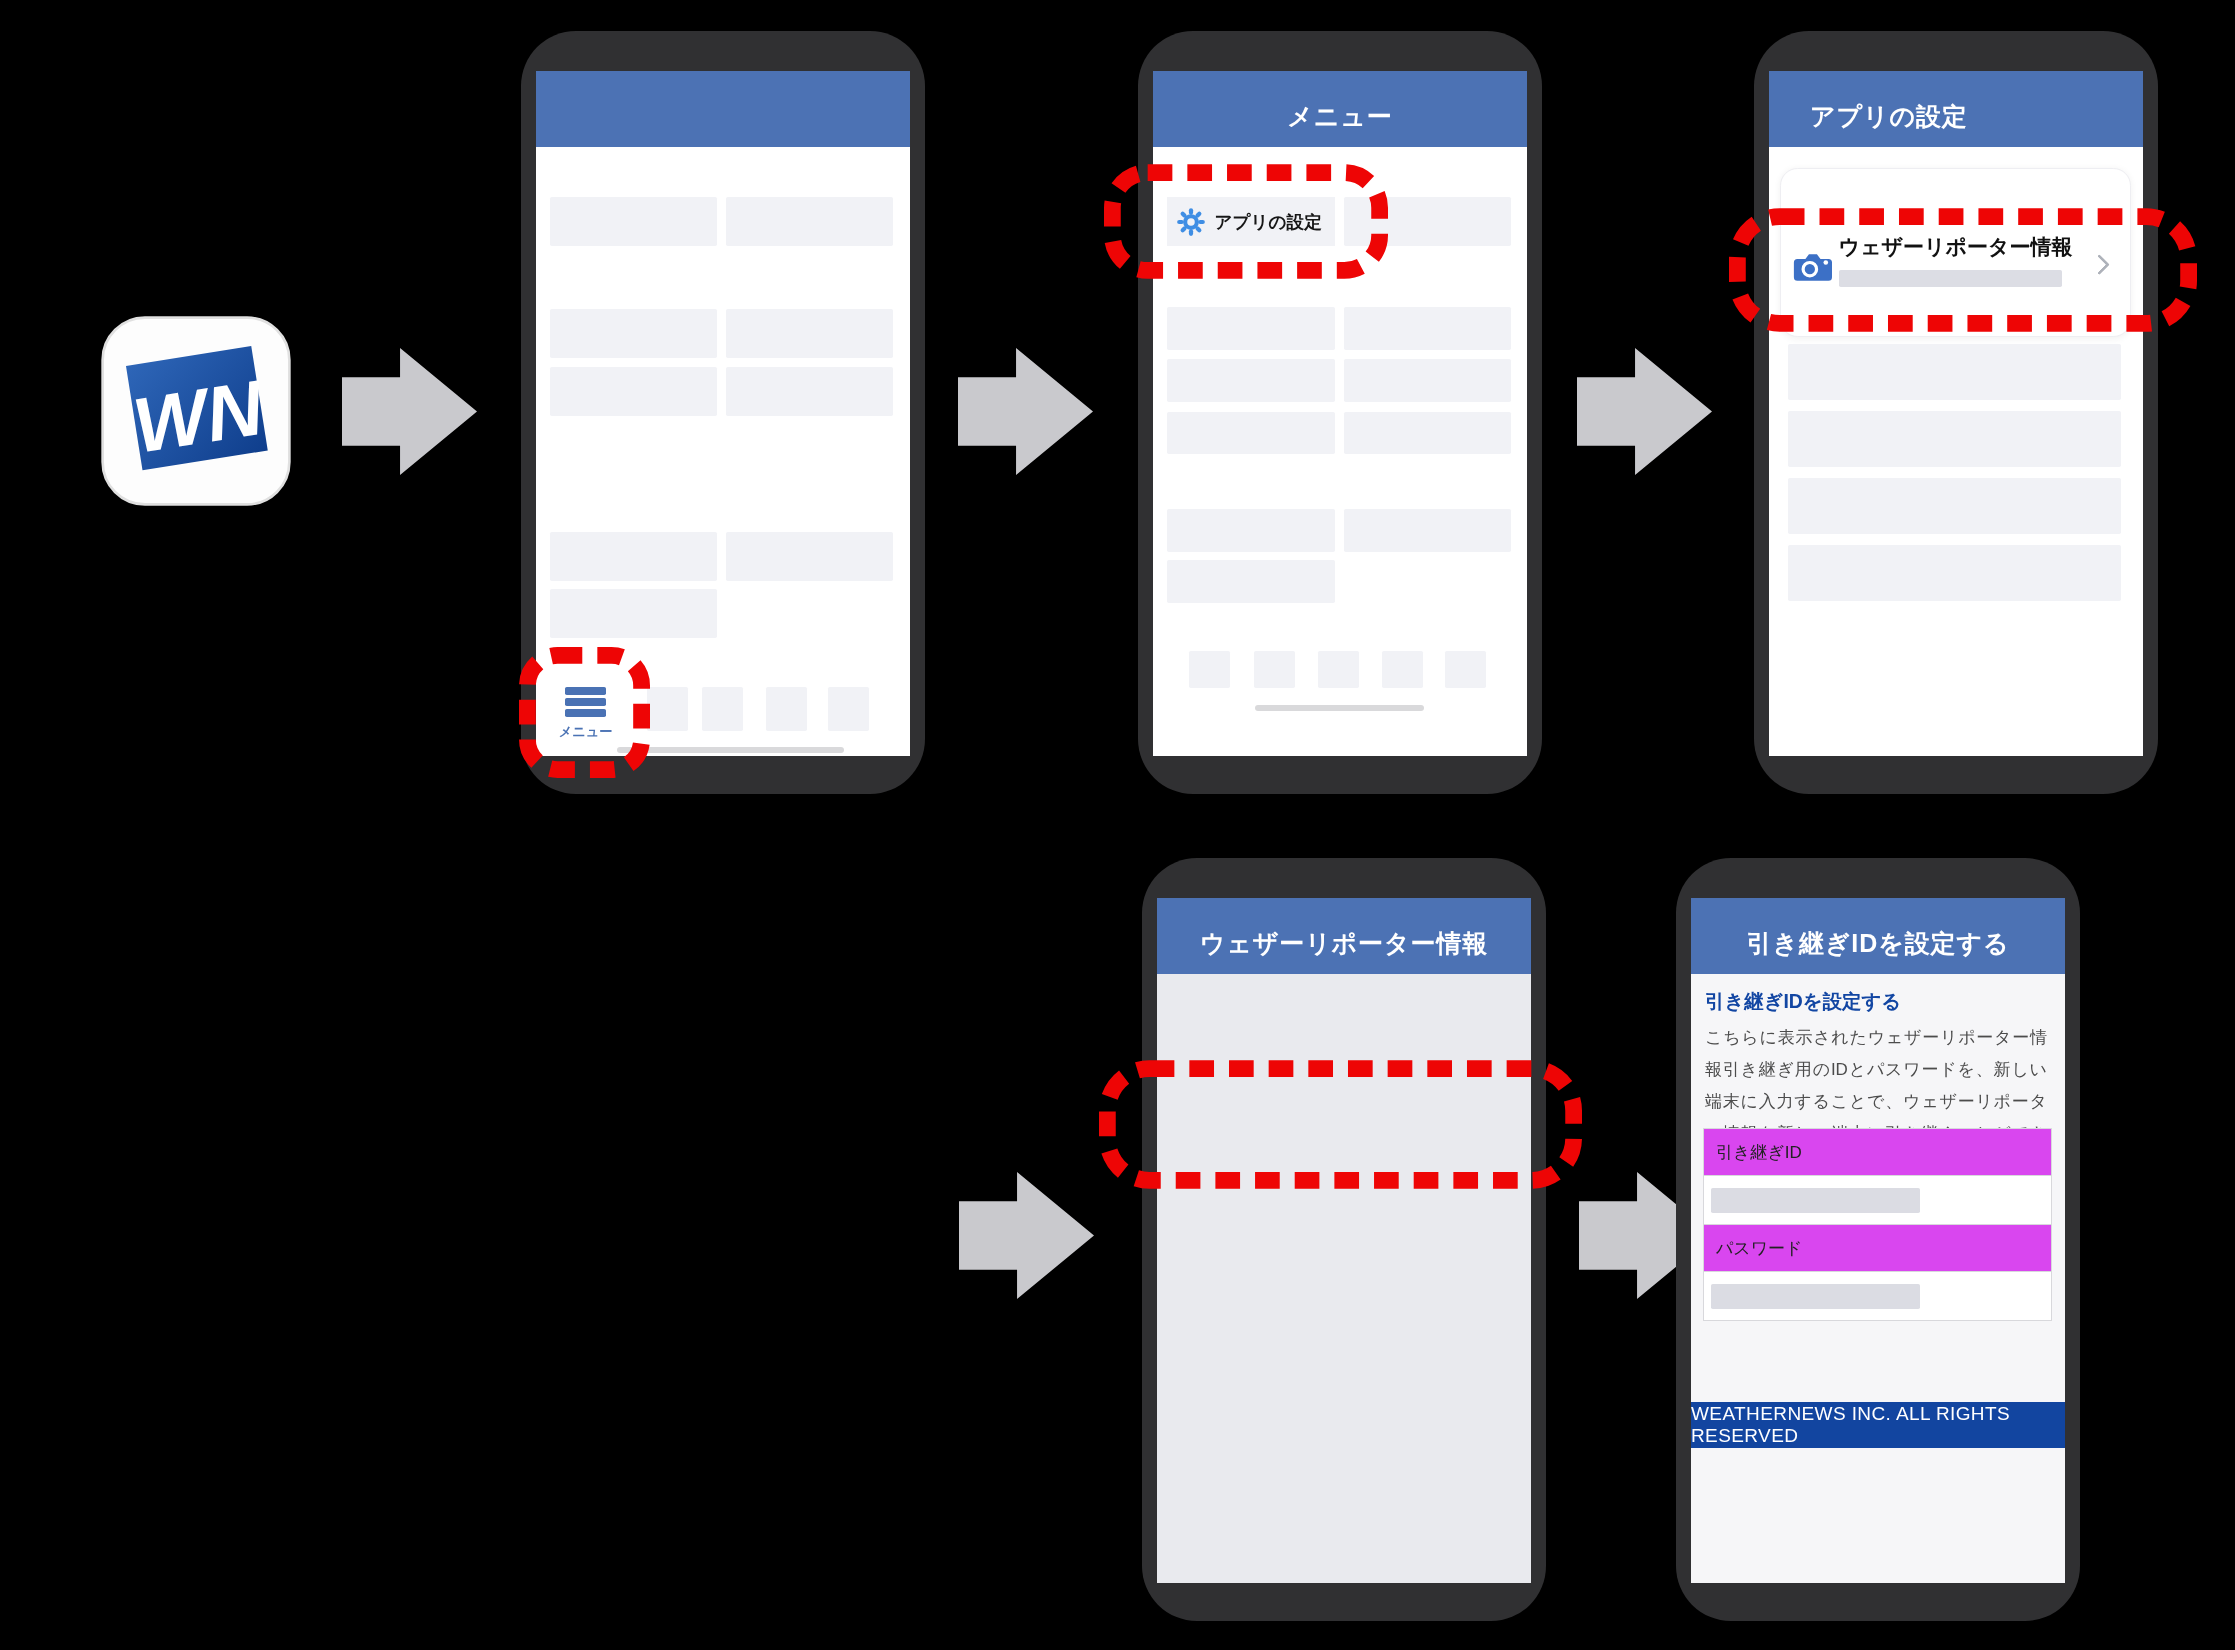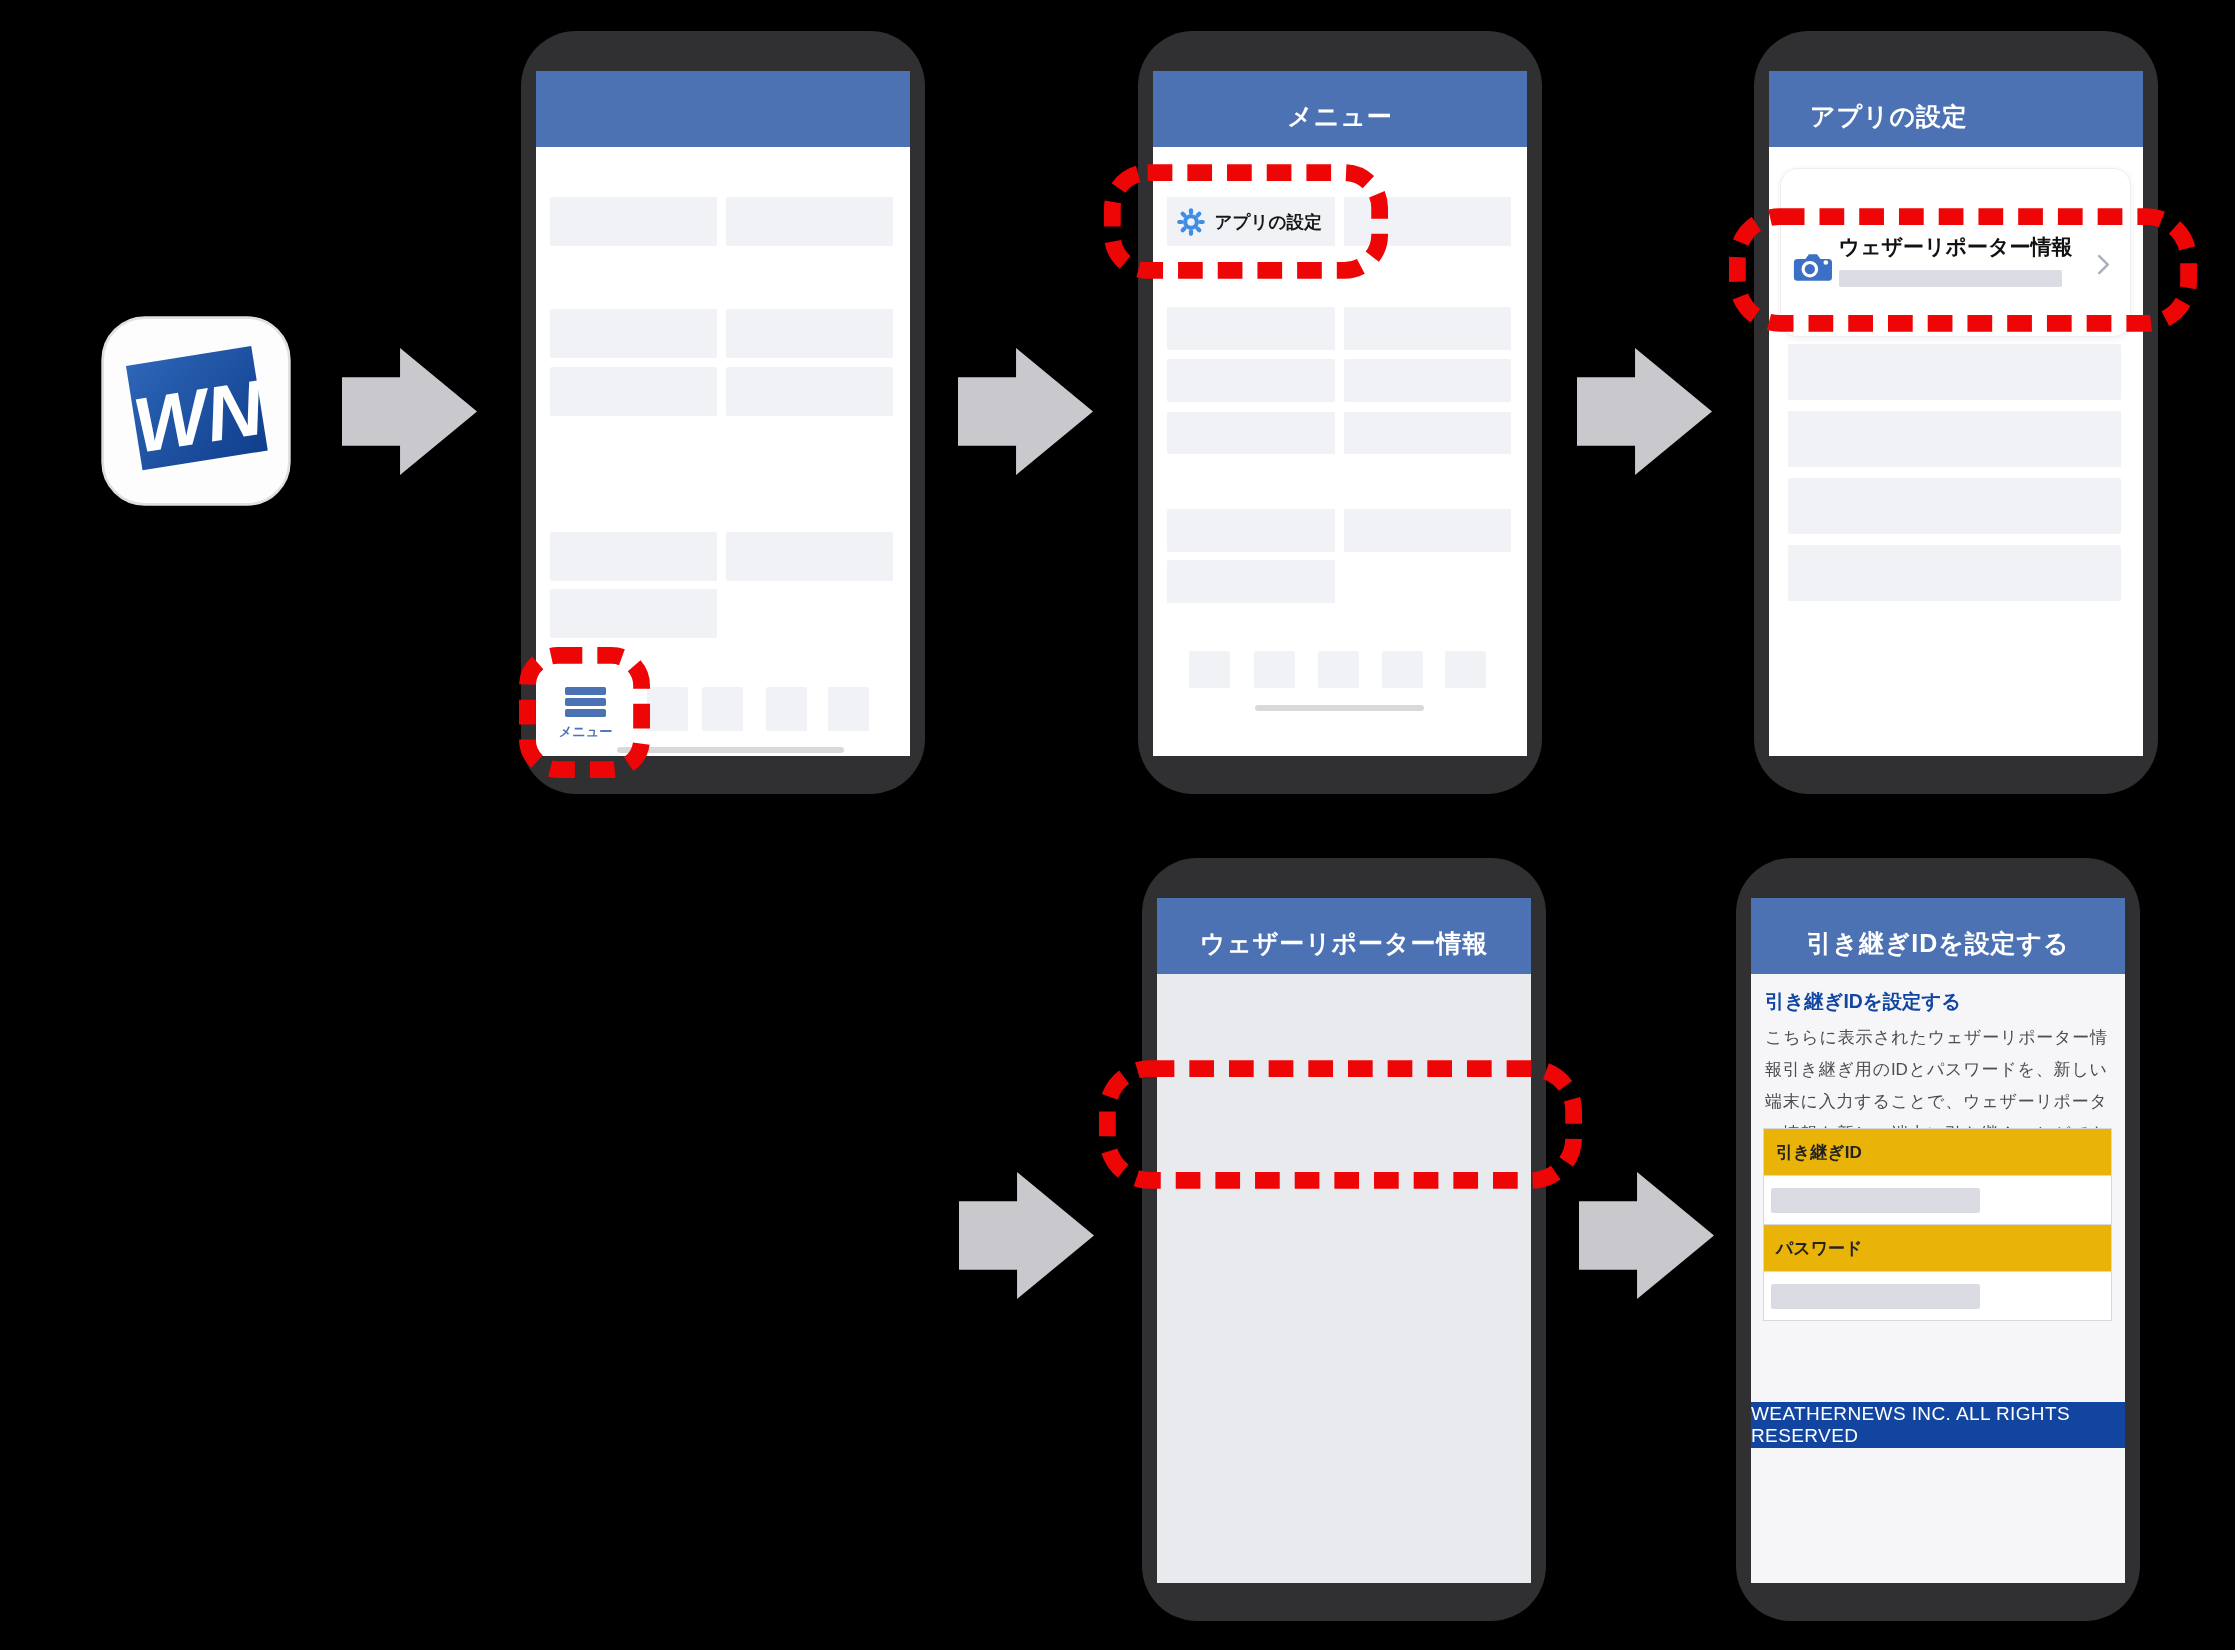--- a/index.html
+++ b/index.html
@@ -45,22 +45,22 @@
   .p4-caption{position:absolute;left:86px;top:53px;font-size:14px;color:#9AA0A8;}
   .issue-lbl{position:absolute;left:32px;top:24px;font-size:22px;font-weight:bold;color:#111;}
   .divider{position:absolute;left:0;right:0;top:69px;height:1.8px;background:#EDEDF0;}
   .avatar{position:absolute;left:13.2px;top:13.2px;width:62px;height:62px;border-radius:12.4px;background:#EFEFF4;}
 
   
   .t-heading{position:absolute;left:14px;top:90px;font-size:19.4px;font-weight:bold;color:#1246A3;}
   .t-para{position:absolute;left:14px;top:124px;width:342px;font-size:17px;line-height:32px;
           color:#4C4C4C;text-align:justify;}
   .fieldbox{position:absolute;left:11.5px;width:349px;border:0.9px solid #D8D8DC;box-sizing:border-box;background:#fff;}
-  .fieldlabel{height:46px;background:#eab308;border-bottom:0.9px solid #D8D8DC;display:flex;align-items:center;
-              padding-left:12.4px;font-size:17px;font-weight:bold;color:#222;}
+  .fieldlabel{height:46px;background:#d946ef;border-bottom:0.9px solid #D8D8DC;display:flex;align-items:center;
+              padding-left:12.4px;font-size:17px;font-weight:normal;color:#222;}
   .valbar{height:25px;background:#DBDCE3;border-radius:1.8px;width:209px;margin:11.5px 0 11.5px 7px;}
   .t-footer{position:absolute;left:0;top:504px;width:100%;height:46px;background:#1245A0;color:#fff;
             font-size:19px;letter-spacing:0.4px;display:flex;align-items:center;justify-content:center;}
 
   .red-hl{position:absolute;z-index:50;pointer-events:none;}
 </style>
 </head>
 <body>
 
 <div class="canvas">
@@ -195,21 +195,21 @@
   <div class="phone" style="left:1142px;top:858px;">
     <div class="scr" style="background:#E9EAEE;">
       <div class="hdr">
         <span>ウェザーリポーター情報</span>
       </div>
 
 
     </div>
   </div>
 
-  <div class="phone" style="left:1736px;top:858px;">
+  <div class="phone" style="left:1676px;top:858px;">
     <div class="scr" style="background:#F6F6F8;">
       <div class="hdr">
         <span>引き継ぎIDを設定する</span>
       </div>
 
       <div class="t-heading">引き継ぎIDを設定する</div>
       <div class="t-para">こちらに表示されたウェザーリポーター情報引き継ぎ用のIDとパスワードを、新しい端末に入力することで、ウェザーリポーター情報を新しい端末に引き継ぐことができます。</div>
 
       <div class="fieldbox" style="top:230px;">
         <div class="fieldlabel">引き継ぎID</div>

